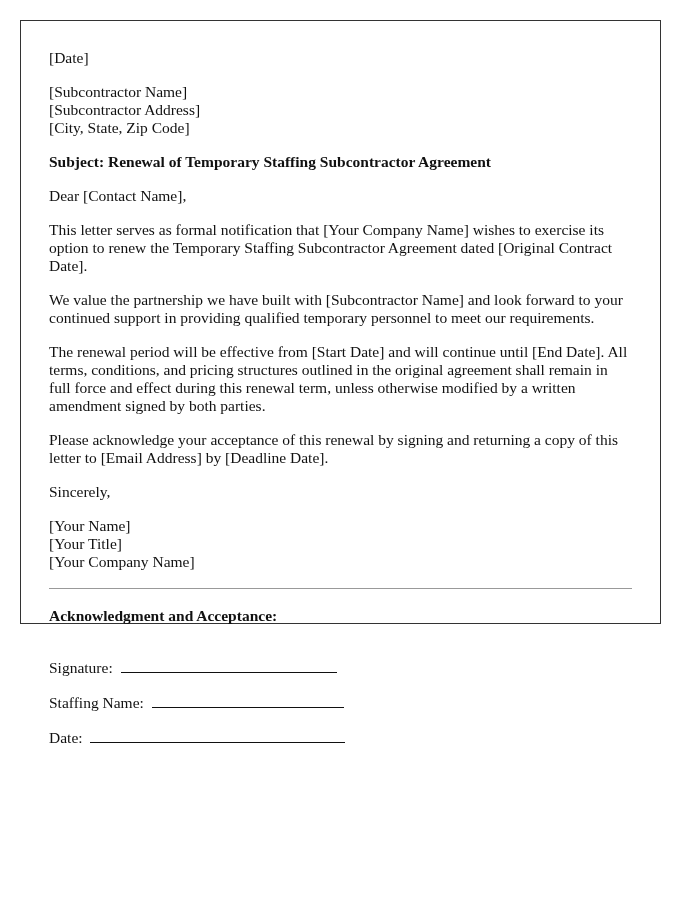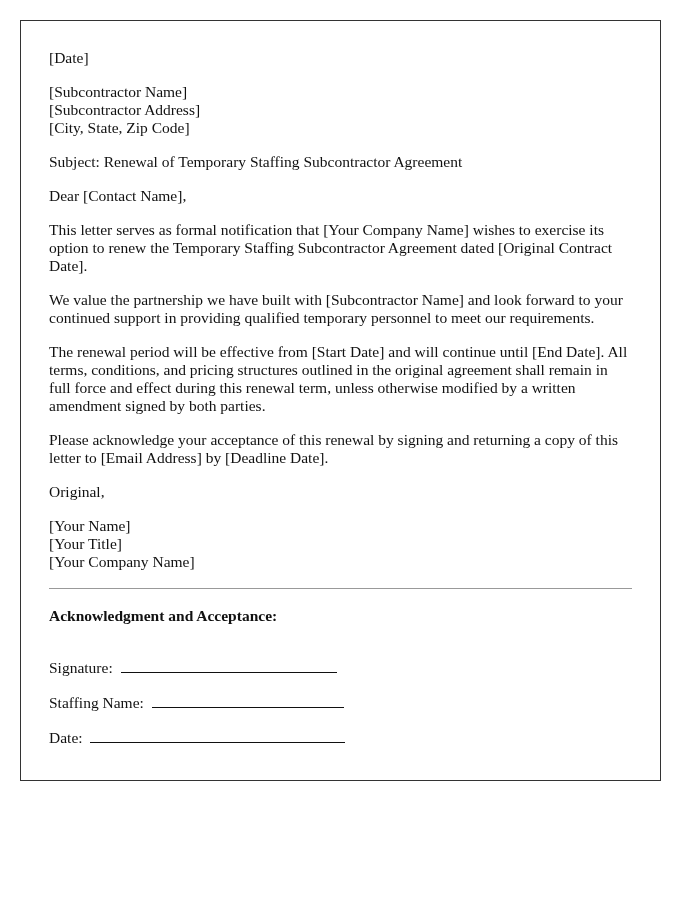--- a/index.html
+++ b/index.html
@@ -14,33 +14,33 @@
       font-family: "Liberation Serif", "DejaVu Serif", serif;
       color: #111111;
       font-size: 15.5px;
       line-height: 18px;
     }
     .letter {
       position: absolute;
       left: 20px;
       top: 20px;
       width: 641px;
-      height: 761px;
+      height: 604px;
       box-sizing: border-box;
       border: 1px solid #333333;
       padding: 28px 28px 0 28px;
     }
     p {
       margin: 0 0 16px 0;
     }
     .block-line {
       display: block;
     }
     .subject {
-      font-weight: normal;
+      font-weight: bold;
     }
     .rule {
       border: none;
       border-top: 1.5px solid #999999;
       margin: 17px 0 18px 0;
       height: 0;
     }
     .ack-title {
       font-weight: bold;
       margin-bottom: 33px;
@@ -75,21 +75,21 @@
 
   <p class="subject">Subject: Renewal of Temporary Staffing Subcontractor Agreement</p>
 
   <p>Dear [Contact Name],</p>
 
   <p>This letter serves as formal notification that [Your Company Name] wishes to exercise its option to renew the Temporary Staffing Subcontractor Agreement dated [Original Contract Date].</p>
   <p>We value the partnership we have built with [Subcontractor Name] and look forward to your continued support in providing qualified temporary personnel to meet our requirements.</p>
   <p>The renewal period will be effective from [Start Date] and will continue until [End Date]. All terms, conditions, and pricing structures outlined in the original agreement shall remain in full force and effect during this renewal term, unless otherwise modified by a written amendment signed by both parties.</p>
   <p>Please acknowledge your acceptance of this renewal by signing and returning a copy of this letter to [Email Address] by [Deadline Date].</p>
 
-  <p>Original,</p>
+  <p>Sincerely,</p>
 
   <p style="margin-bottom:0;">
     <span class="block-line">[Your Name]</span>
     <span class="block-line">[Your Title]</span>
     <span class="block-line">[Your Company Name]</span>
   </p>
 
   <hr class="rule">
 
   <p class="ack-title">Acknowledgment and Acceptance:</p>

